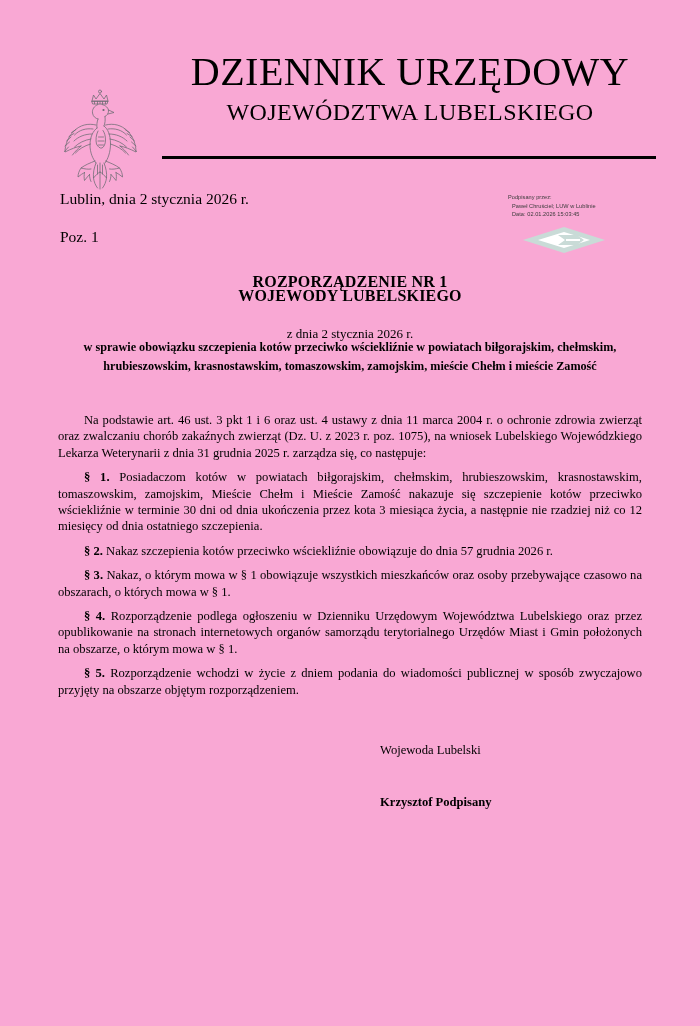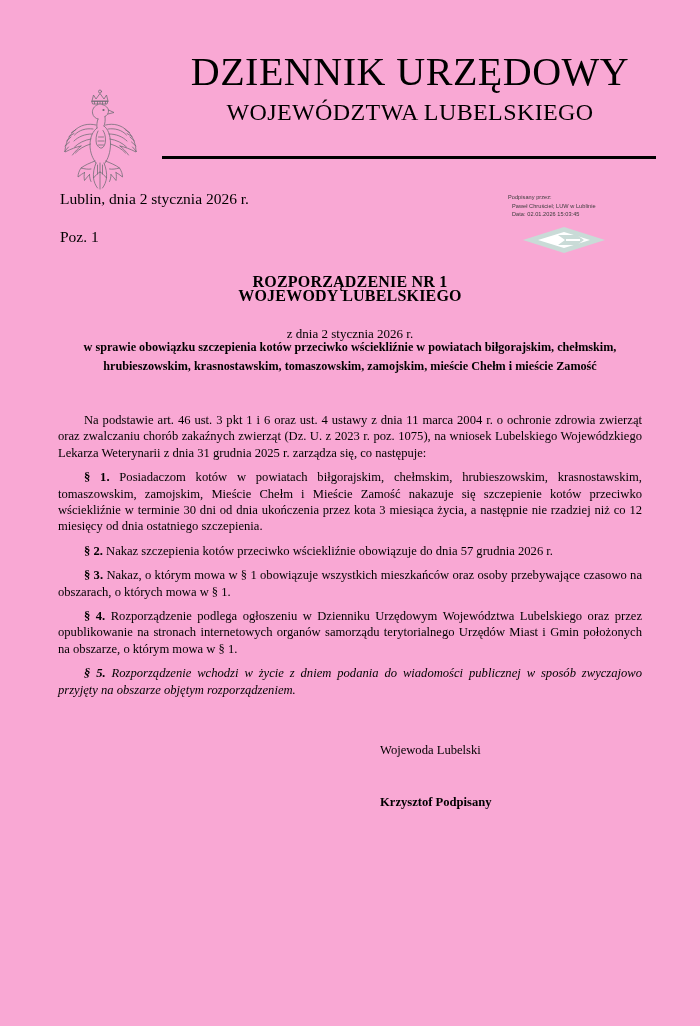--- a/index.html
+++ b/index.html
@@ -156,21 +156,21 @@
   }
   .para {
     text-align: justify;
     text-justify: inter-word;
     font-size: 12.6px;
     line-height: 16.4px;
     margin: 0 0 8px 0;
     text-indent: 26px;
     hyphens: none;
   }
-  .para:last-child { margin-bottom: 0; font-style: italic; }
+  .para:last-child { margin-bottom: 0; }
   .para .sec {
     font-weight: bold;
   }
 
   
   .sigblock {
     position: absolute;
     left: 380px;
     top: 742px;
     width: 260px;

